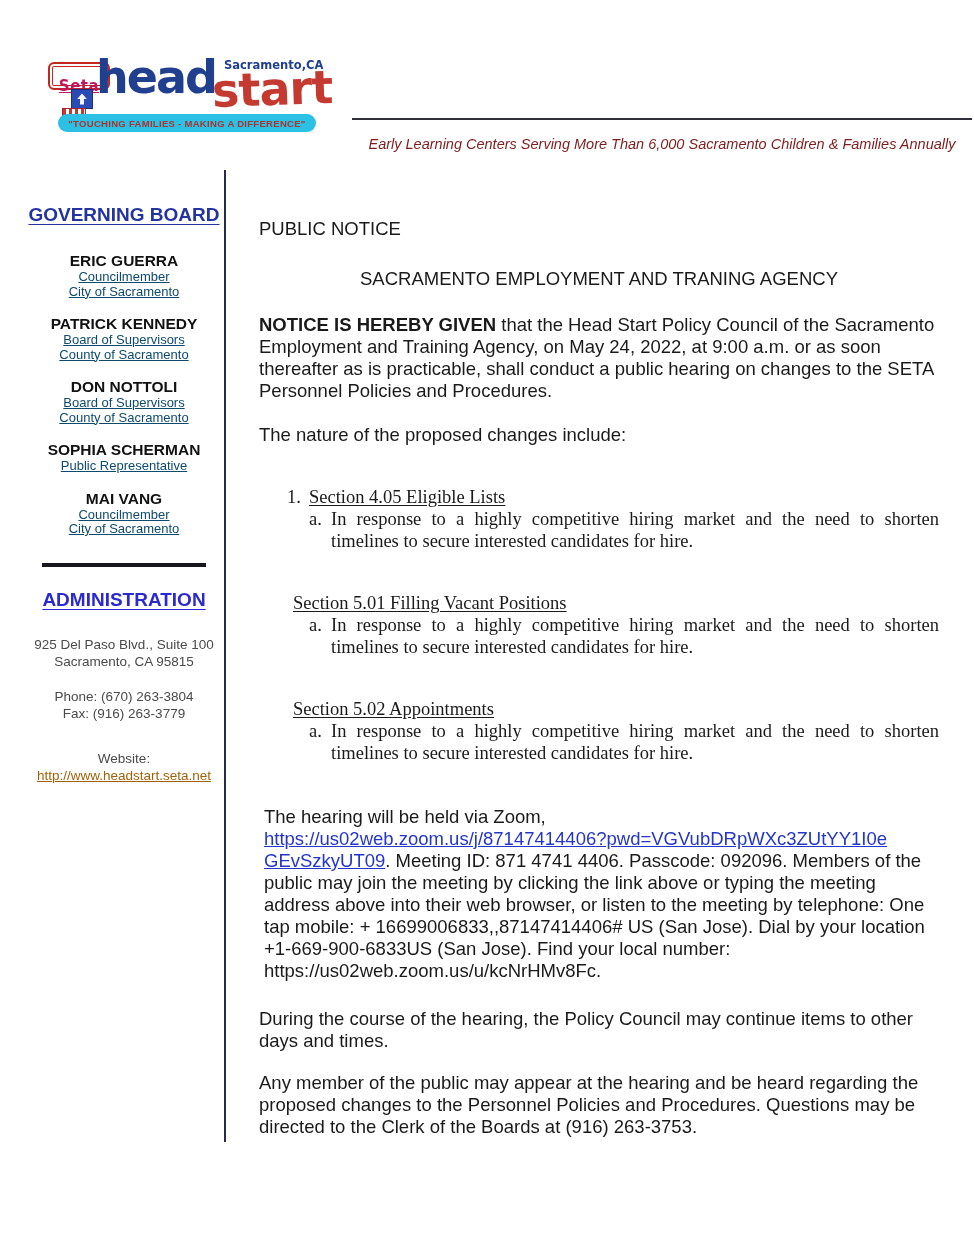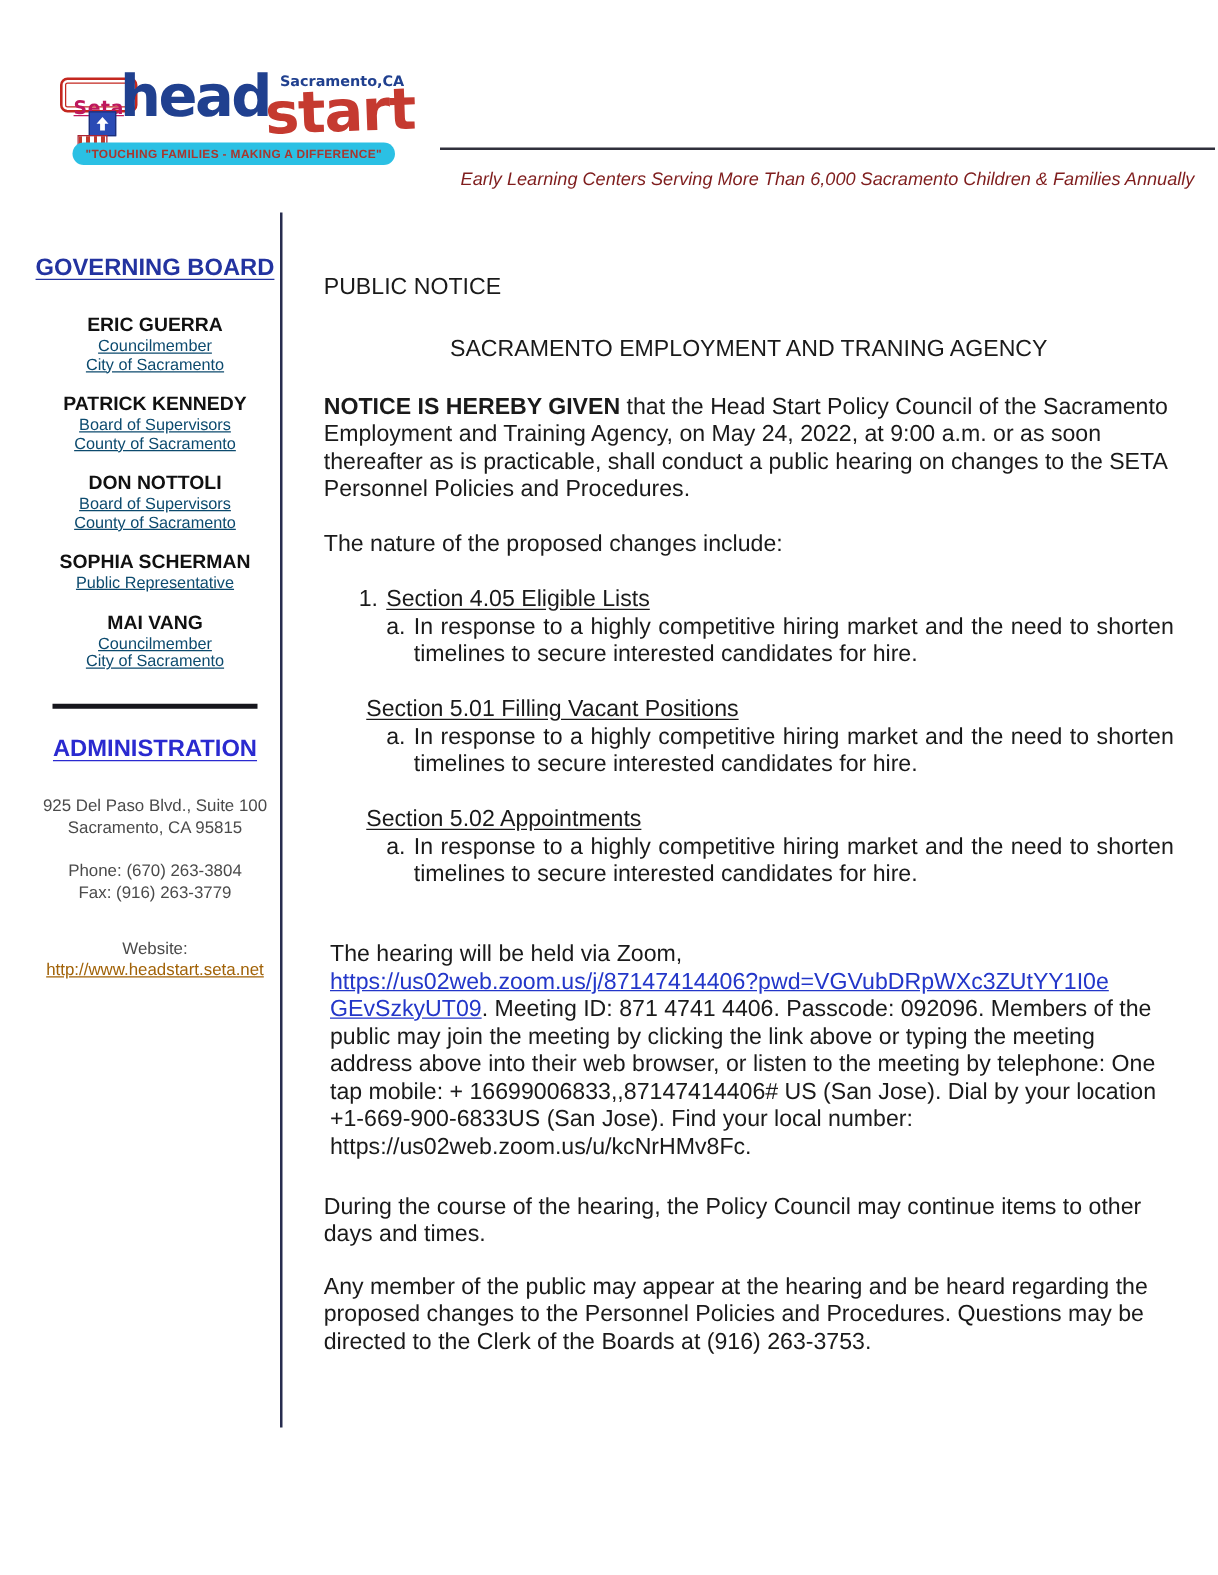--- a/index.html
+++ b/index.html
@@ -47,21 +47,21 @@
   .phones{font-size:13.5px;color:#4a4a4a;line-height:17px;margin-top:18px;}
   .website{font-size:13.5px;color:#4a4a4a;line-height:17px;margin-top:28px;}
   .website a{color:#a16207;text-decoration:underline;cursor:pointer;}
 
   
   .main{position:absolute;left:259px;top:218px;width:680px;font-size:18.5px;line-height:22px;}
   .doc-title{text-align:left;font-weight:normal;margin:0;}
   .doc-subtitle{text-align:center;margin:28px 0 0 0;}
   .para{margin:24px 0 0 0;}
   .nature{margin-top:22px;}
-  .section{margin-top:22px;}
+  .section{margin-top:40px;font-family:Liberation Serif, serif;}
   .sec-head{padding-left:28px;}
   .sec-head.indent2{padding-left:34px;}
   .num{display:inline-block;width:22px;}
   .sec-title{text-decoration:underline;text-underline-offset:2px;}
   .sub{position:relative;padding-left:72px;text-align:justify;}
   .letter{position:absolute;left:50px;}
   .zoom-para{margin-top:42px;padding-left:5px;}
   .link{color:#2336c9;text-decoration:underline;cursor:pointer;overflow-wrap:break-word;}
   .p-continue{margin-top:26px;}
   .p-public{margin-top:20px;}

